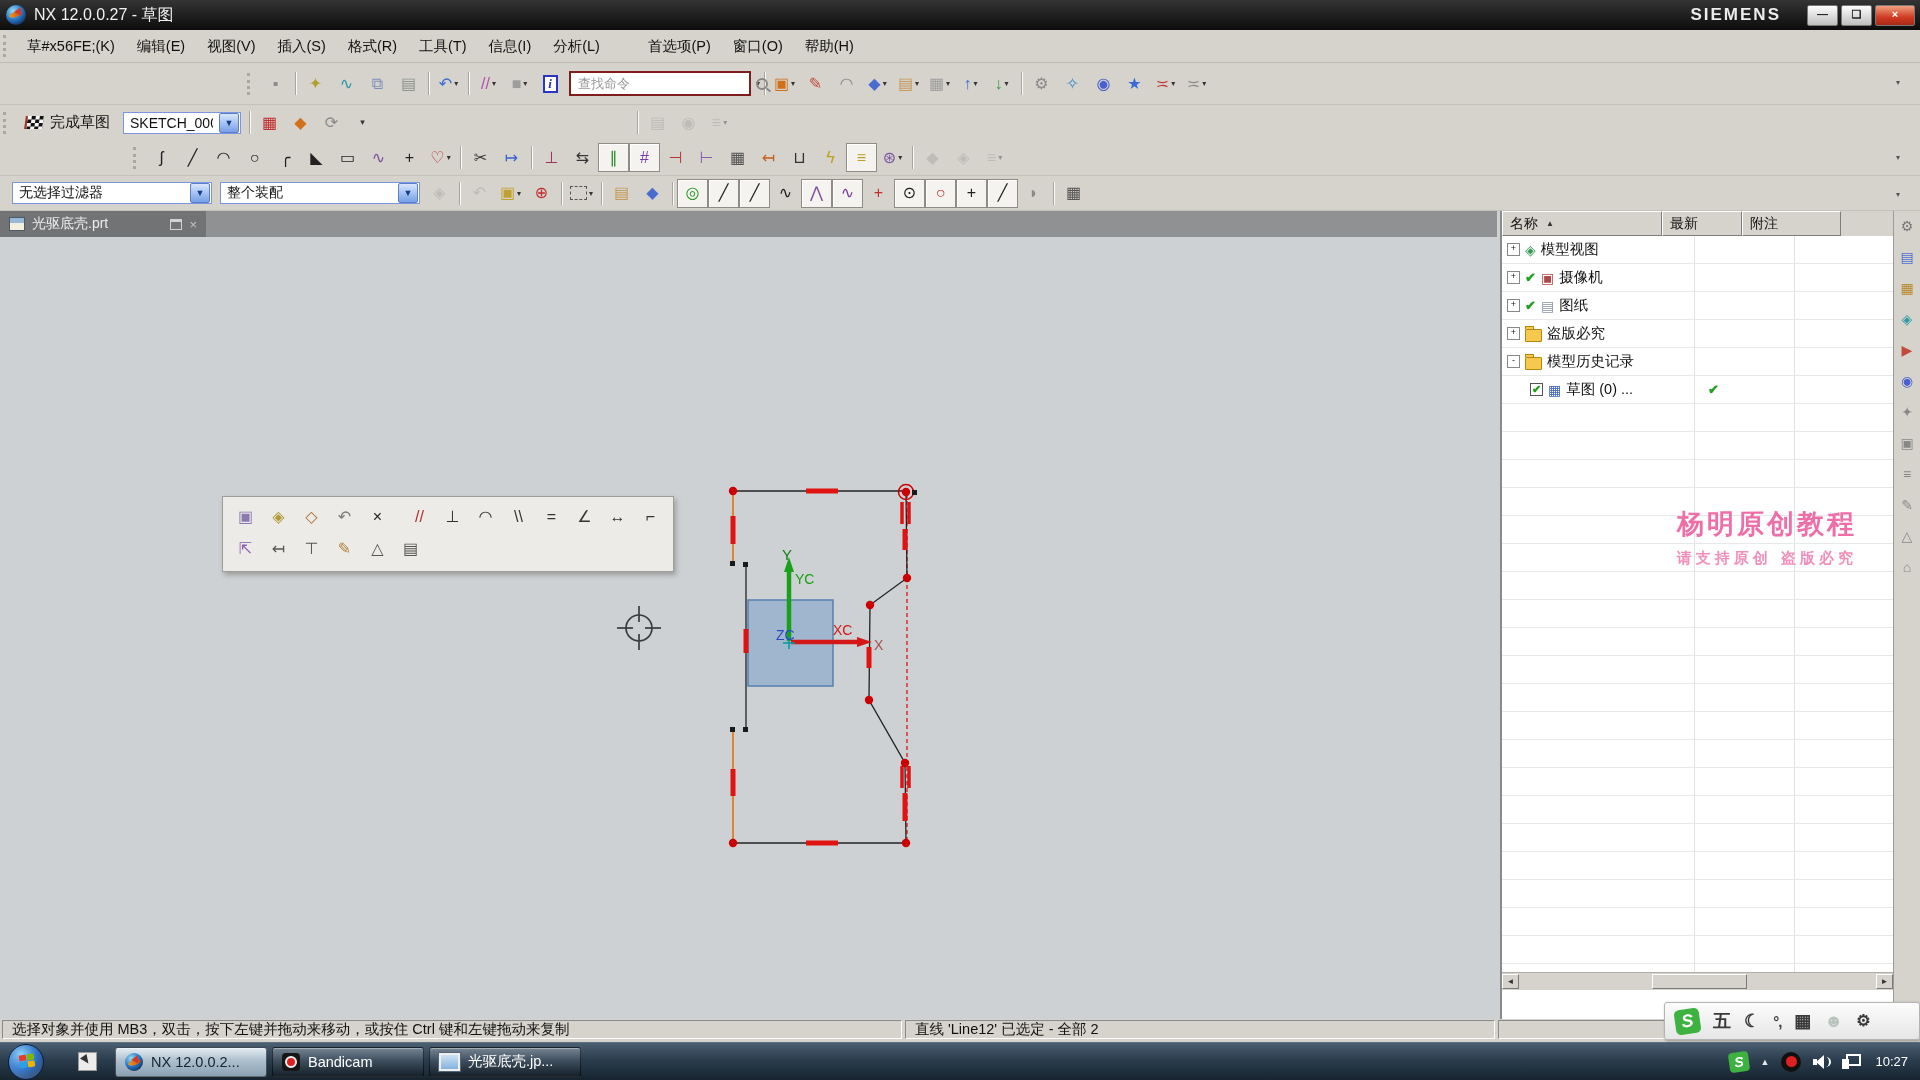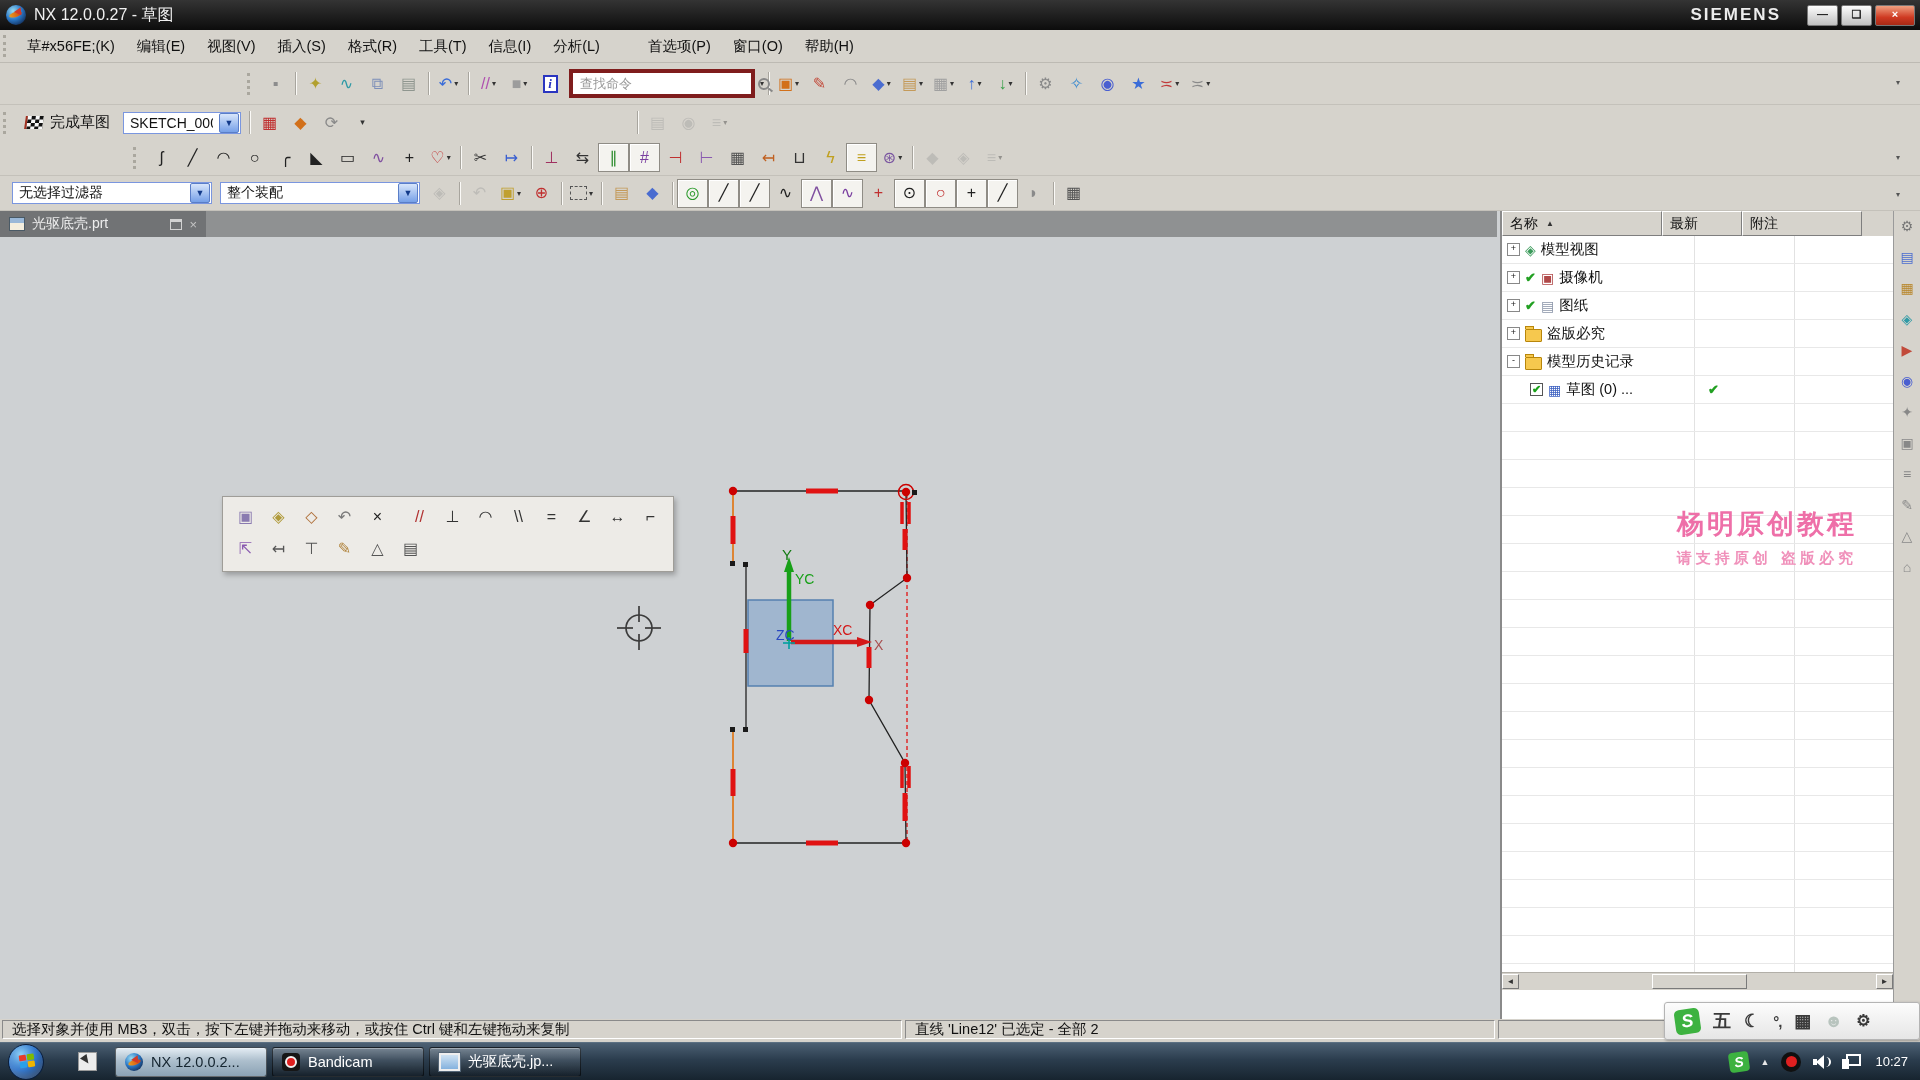--- a/index.html
+++ b/index.html
@@ -27,21 +27,21 @@
   .grip{width:4px;height:22px;border-left:3px dotted #aaa79e;margin:0 6px 0 3px;}
   .sep{width:1px;height:23px;background:#a8a59e;box-shadow:1px 0 0 #fbfaf7;margin:0 4px;}
   .ic{height:27px;min-width:27px;display:flex;align-items:center;justify-content:center;border:1px solid transparent;position:relative;padding:0 1px;}
   .ic .g{font-size:16px;line-height:1;}
   .ic .g.tiny{font-size:9px;}
   .ic.p{background:#f4f3ef;border-color:#8f8c85;box-shadow:inset 1px 1px 0 #fff;}
   .ic.x{opacity:.4;filter:grayscale(.8);}
   .da{font-size:8px;color:#333;margin-left:2px;}
   .g.ibox{font-family:"Liberation Serif",serif;font-weight:bold;font-style:italic;font-size:13px;border:2px solid #2a35c0;padding:0 4px 1px 3px;background:#fff;}
   .g.dashbox{width:15px;height:12px;border:1.5px dashed #555;background:transparent;}
-  .srch{width:168px;height:21px;background:#fff;border:4px solid #7f1d1d;display:flex;align-items:center;padding:0 5px;margin:0 3px;}
+  .srch{width:168px;height:21px;background:#fff;border:2px solid #7f1d1d;display:flex;align-items:center;padding:0 5px;margin:0 3px;}
   .srch input{border:0;outline:0;flex:1;font-size:13px;color:#555;background:transparent;font-family:inherit;}
   .srch input::placeholder{color:#999;}
   .mag{width:8px;height:8px;border:2px solid #888;border-radius:50%;position:relative;flex:0 0 auto;}
   .mag::after{content:"";position:absolute;width:5px;height:2px;background:#888;right:-5px;bottom:-3px;transform:rotate(40deg);}
   .flagbtn{display:flex;align-items:center;gap:7px;padding:0 9px;}
   .flag{width:16px;height:13px;background:conic-gradient(#111 25%,#f8f8f8 0 50%,#111 0 75%,#f8f8f8 0);background-size:8px 7px;border-left:2px solid #a03020;transform:skewX(-8deg);}
   .flabel{font-size:15px;text-align:right;}
   .ddbox{height:22px;background:#fff;border:1px solid #7a96df;display:flex;align-items:center;font-size:14px;padding-left:6px;margin:0 4px;box-sizing:border-box;}
   .ddbox .dv{flex:1;white-space:nowrap;overflow:hidden;}
   .ddbox .arrow{width:18px;height:18px;margin:0 1px 0 6px;background:linear-gradient(#d8e6fb,#76a0e8);border:1px solid #5a7ec8;border-radius:2px;color:#123a8a;font-size:9px;display:flex;align-items:center;justify-content:center;flex:0 0 auto;}
@@ -509,21 +509,21 @@
 
   <div class="abs nav">
     <div class="navhdr">
       <span class="hcell" style="width:160px">
         <span>名称</span>
           <span class="sort">▲</span>
       </span>
       <span class="hcell" style="width:80px">
           <span>最新</span>
         </span>
-      <span class="hcell" style="width:120px">
+      <span class="hcell" style="width:99px">
           <span>附注</span>
         </span>
     </div>
     <div class="tree" id="treeRows">
       <div class="colline" style="left:192px"></div>
       <div class="colline" style="left:292px"></div>
     <div class="trow">
           <span class="exp">+</span>
           <span class="tico" style="color: rgb(58, 154, 90);">◈</span>
           <span>模型视图</span>

